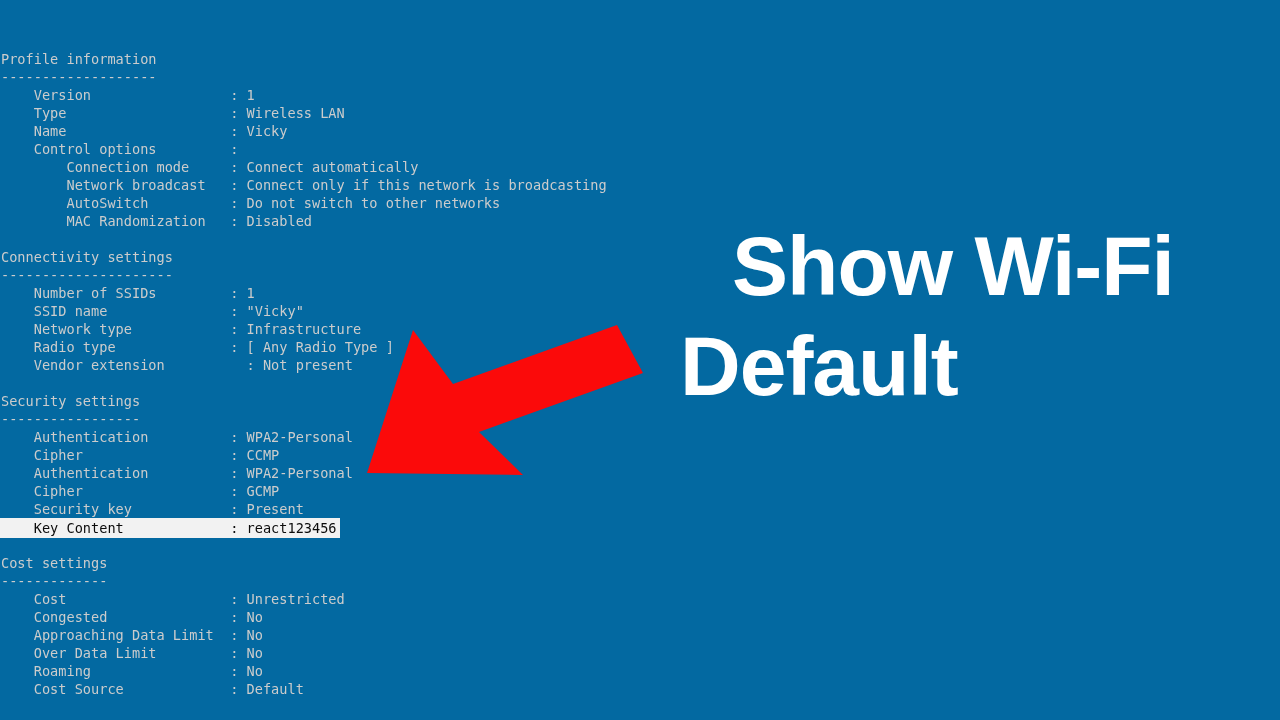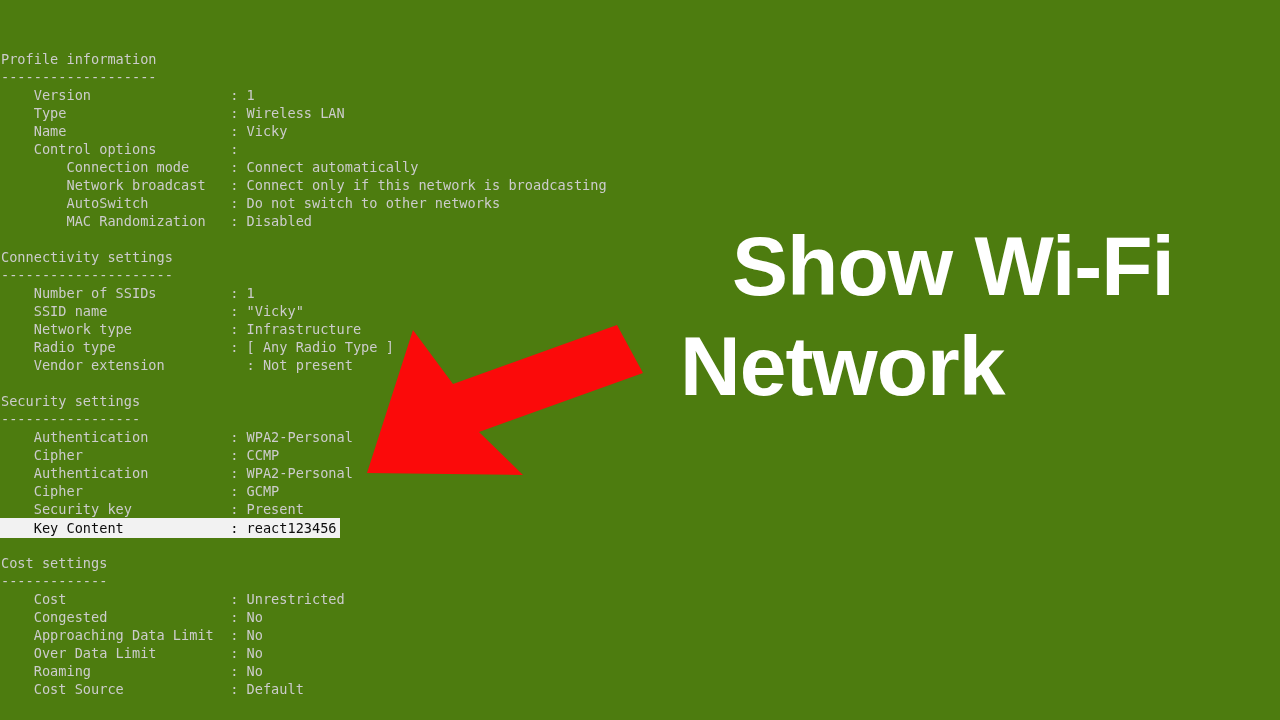--- a/index.html
+++ b/index.html
@@ -70,29 +70,29 @@
     left: 355px;
     top: 312px;
     width: 300px;
     height: 175px;
     pointer-events: none;
   }
 </style>
 </head>
 <body>
 
-<div id="screen" style="background: #4d7c0f;">
+<div id="screen" style="background: #0369a1;">
 
   <div id="console" style="color: rgb(204, 204, 204);">
     <div id="console-lines"><div class="line">Profile information</div><div class="line">-------------------</div><div class="line">    Version                 : 1</div><div class="line">    Type                    : Wireless LAN</div><div class="line">    Name                    : Vicky</div><div class="line">    Control options         :</div><div class="line">        Connection mode     : Connect automatically</div><div class="line">        Network broadcast   : Connect only if this network is broadcasting</div><div class="line">        AutoSwitch          : Do not switch to other networks</div><div class="line">        MAC Randomization   : Disabled</div><div class="line blank"> </div><div class="line">Connectivity settings</div><div class="line">---------------------</div><div class="line">    Number of SSIDs         : 1</div><div class="line">    SSID name               : "Vicky"</div><div class="line">    Network type            : Infrastructure</div><div class="line">    Radio type              : [ Any Radio Type ]</div><div class="line">    Vendor extension          : Not present</div><div class="line blank"> </div><div class="line">Security settings</div><div class="line">-----------------</div><div class="line">    Authentication          : WPA2-Personal</div><div class="line">    Cipher                  : CCMP</div><div class="line">    Authentication          : WPA2-Personal</div><div class="line">    Cipher                  : GCMP</div><div class="line">    Security key            : Present</div><div class="line"><span class="hl">    Key Content             : react123456</span></div><div class="line blank"> </div><div class="line">Cost settings</div><div class="line">-------------</div><div class="line">    Cost                    : Unrestricted</div><div class="line">    Congested               : No</div><div class="line">    Approaching Data Limit  : No</div><div class="line">    Over Data Limit         : No</div><div class="line">    Roaming                 : No</div><div class="line">    Cost Source             : Default</div><div class="line blank"> </div><div class="line blank"> </div></div>
     
   </div>
 
   <svg id="arrow-svg" viewBox="0 0 300 175">
     <polygon id="arrow-shape" points="12,161 58,18 98,72 262,13 288,61 124,120 168,163" fill="#fb0a0a"></polygon>
   </svg>
 
   <div id="overlay-title" style="color: rgb(255, 255, 255);">
     <span class="l1">Show Wi-Fi</span>
-    <span class="l2">Network</span>
+    <span class="l2">Default</span>
   </div>
 
 </div>
 
 </body></html>

